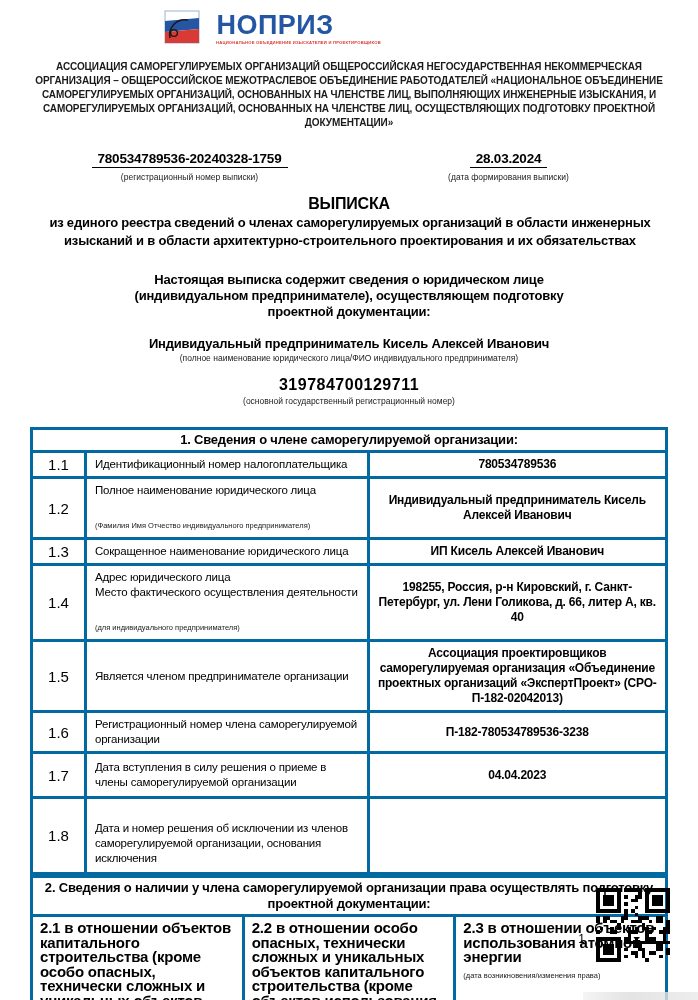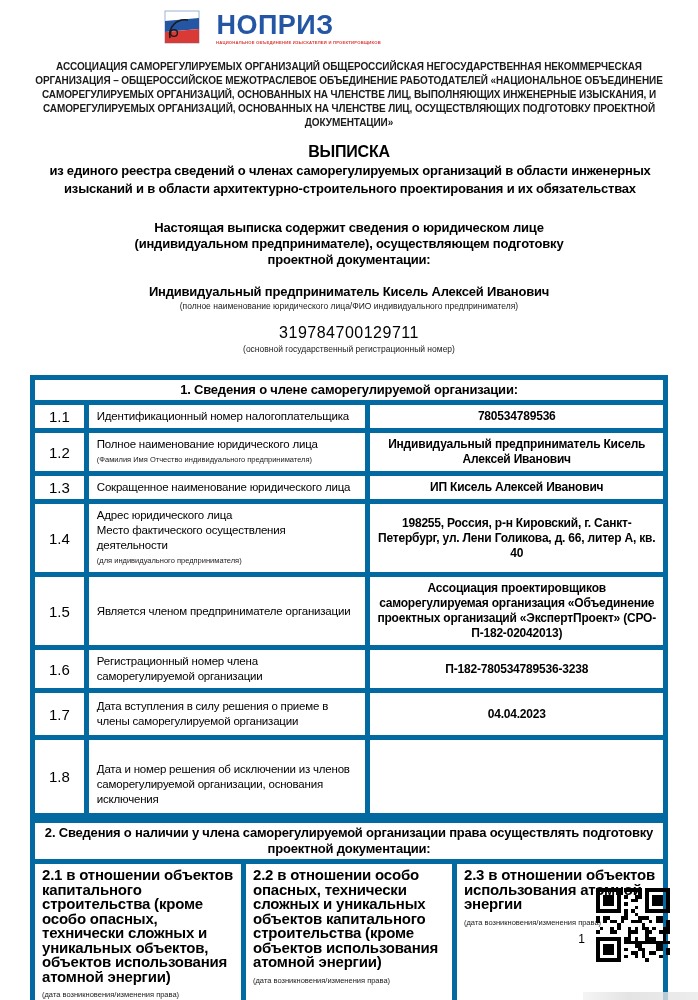--- a/index.html
+++ b/index.html
@@ -31,37 +31,37 @@
                border-bottom:1.5px solid #000; padding:0 6px 1px 6px; }
   .reg-caption { margin-top:4px; font-size:8.5px; color:#1a1a1a; }
 
   
   .doc-title { margin-top:13px; text-align:center; font-size:16px; font-weight:bold; letter-spacing:-0.2px; }
   .doc-subtitle { margin:1px auto 0 auto; width:640px; text-align:center; font-size:13px; font-weight:bold; line-height:18px; letter-spacing:-0.2px; }
   .intro { margin:22px auto 0 auto; width:470px; text-align:center; font-size:13px; font-weight:bold; line-height:16px; letter-spacing:-0.2px; }
 
   .subject-name { margin-top:16px; text-align:center; font-size:13px; font-weight:bold; letter-spacing:-0.2px; }
   .small-caption { margin-top:2px; text-align:center; font-size:8.5px; color:#1a1a1a; }
-  .ogrn { margin-top:13px; text-align:center; font-size:16px; font-weight:normal; letter-spacing:0.5px; }
+  .ogrn { margin-top:13px; text-align:center; font-size:16px; font-weight:bold; letter-spacing:0.5px; }
 
   
   .tbl { width:100%; border-collapse:collapse; margin-top:0; }
   .tbl-1 { margin-top:21px; }
-  .tbl, .tbl th, .tbl td { border:5px solid #0369a1; }
+  .tbl, .tbl th, .tbl td { border:3px solid #0369a1; }
   .tbl { border:2px solid #000; }
   .tbl-1 { border-bottom-width:2px; }
   .tbl-2 { border-top-width:2px; }
   .sec-title {
     text-align:center; font-size:13px; font-weight:bold; padding:2px 4px;
     letter-spacing:-0.2px; line-height:16px;
   }
   .cell-num { width:8.5%; text-align:center; font-size:15px; padding:3px 2px; vertical-align:middle; }
   .cell-label { width:44.5%; font-size:11.5px; padding:4px 8px; vertical-align:middle;
                 white-space:pre-line; line-height:15px; letter-spacing:-0.2px; }
-  .cell-label .sub { display:block; font-size:7.5px; margin-top:0; letter-spacing:0; color:#1a1a1a; }
+  .cell-label .sub { display:block; font-size:7.5px; margin-top:20px; letter-spacing:0; color:#1a1a1a; }
   .cell-value { width:47%; text-align:center; font-size:12px; font-weight:bold; padding:4px 6px;
                 vertical-align:middle; line-height:15px; letter-spacing:-0.2px; }
 
   .right-col { width:33.33%; vertical-align:top; padding:4px 7px; }
   .right-label { font-size:15px; font-weight:bold; line-height:14.5px; letter-spacing:-0.2px; }
   .right-caption { font-size:7.5px; margin-top:6px; color:#1a1a1a; }
   .right-value { width:33.33%; text-align:center; font-size:12px; font-weight:bold; padding:3px 4px; }
 
   
   .page-number { position:absolute; right:113px; top:932px; font-size:12px; }
@@ -88,20 +88,30 @@
       </span>
       <span class="logo-right">
         <span class="logo-title" style="color:#2456a4;">НОПРИЗ</span>
         <span class="logo-tagline" style="color:#d93a35;">НАЦИОНАЛЬНОЕ ОБЪЕДИНЕНИЕ ИЗЫСКАТЕЛЕЙ И ПРОЕКТИРОВЩИКОВ</span>
       </span>
     </div>
   </div>
 
   <div class="org-name">АССОЦИАЦИЯ САМОРЕГУЛИРУЕМЫХ ОРГАНИЗАЦИЙ ОБЩЕРОССИЙСКАЯ НЕГОСУДАРСТВЕННАЯ НЕКОММЕРЧЕСКАЯ ОРГАНИЗАЦИЯ – ОБЩЕРОССИЙСКОЕ МЕЖОТРАСЛЕВОЕ ОБЪЕДИНЕНИЕ РАБОТОДАТЕЛЕЙ «НАЦИОНАЛЬНОЕ ОБЪЕДИНЕНИЕ САМОРЕГУЛИРУЕМЫХ ОРГАНИЗАЦИЙ, ОСНОВАННЫХ НА ЧЛЕНСТВЕ ЛИЦ, ВЫПОЛНЯЮЩИХ ИНЖЕНЕРНЫЕ ИЗЫСКАНИЯ, И САМОРЕГУЛИРУЕМЫХ ОРГАНИЗАЦИЙ, ОСНОВАННЫХ НА ЧЛЕНСТВЕ ЛИЦ, ОСУЩЕСТВЛЯЮЩИХ ПОДГОТОВКУ ПРОЕКТНОЙ ДОКУМЕНТАЦИИ»</div>
 
+  <div class="reg-row">
+    <div class="reg-col">
+      <div class="reg-value">780534789536-20240328-1759</div>
+      <div class="reg-caption">(регистрационный номер выписки)</div>
+    </div>
+    <div class="reg-col">
+      <div class="reg-value">28.03.2024</div>
+      <div class="reg-caption">(дата формирования выписки)</div>
+    </div>
+  </div>
 
   <div class="doc-title">ВЫПИСКА</div>
   <div class="doc-subtitle">из единого реестра сведений о членах саморегулируемых организаций в области инженерных изысканий и в области архитектурно-строительного проектирования и их обязательствах</div>
 
   <div class="intro">Настоящая выписка содержит сведения о юридическом лице (индивидуальном предпринимателе), осуществляющем подготовку проектной документации:</div>
 
   <div class="subject-name">Индивидуальный предприниматель Кисель Алексей Иванович</div>
   <div class="small-caption">(полное наименование юридического лица/ФИО индивидуального предпринимателя)</div>
   <div class="ogrn">319784700129711</div>
   <div class="small-caption">(основной государственный регистрационный номер)</div>

